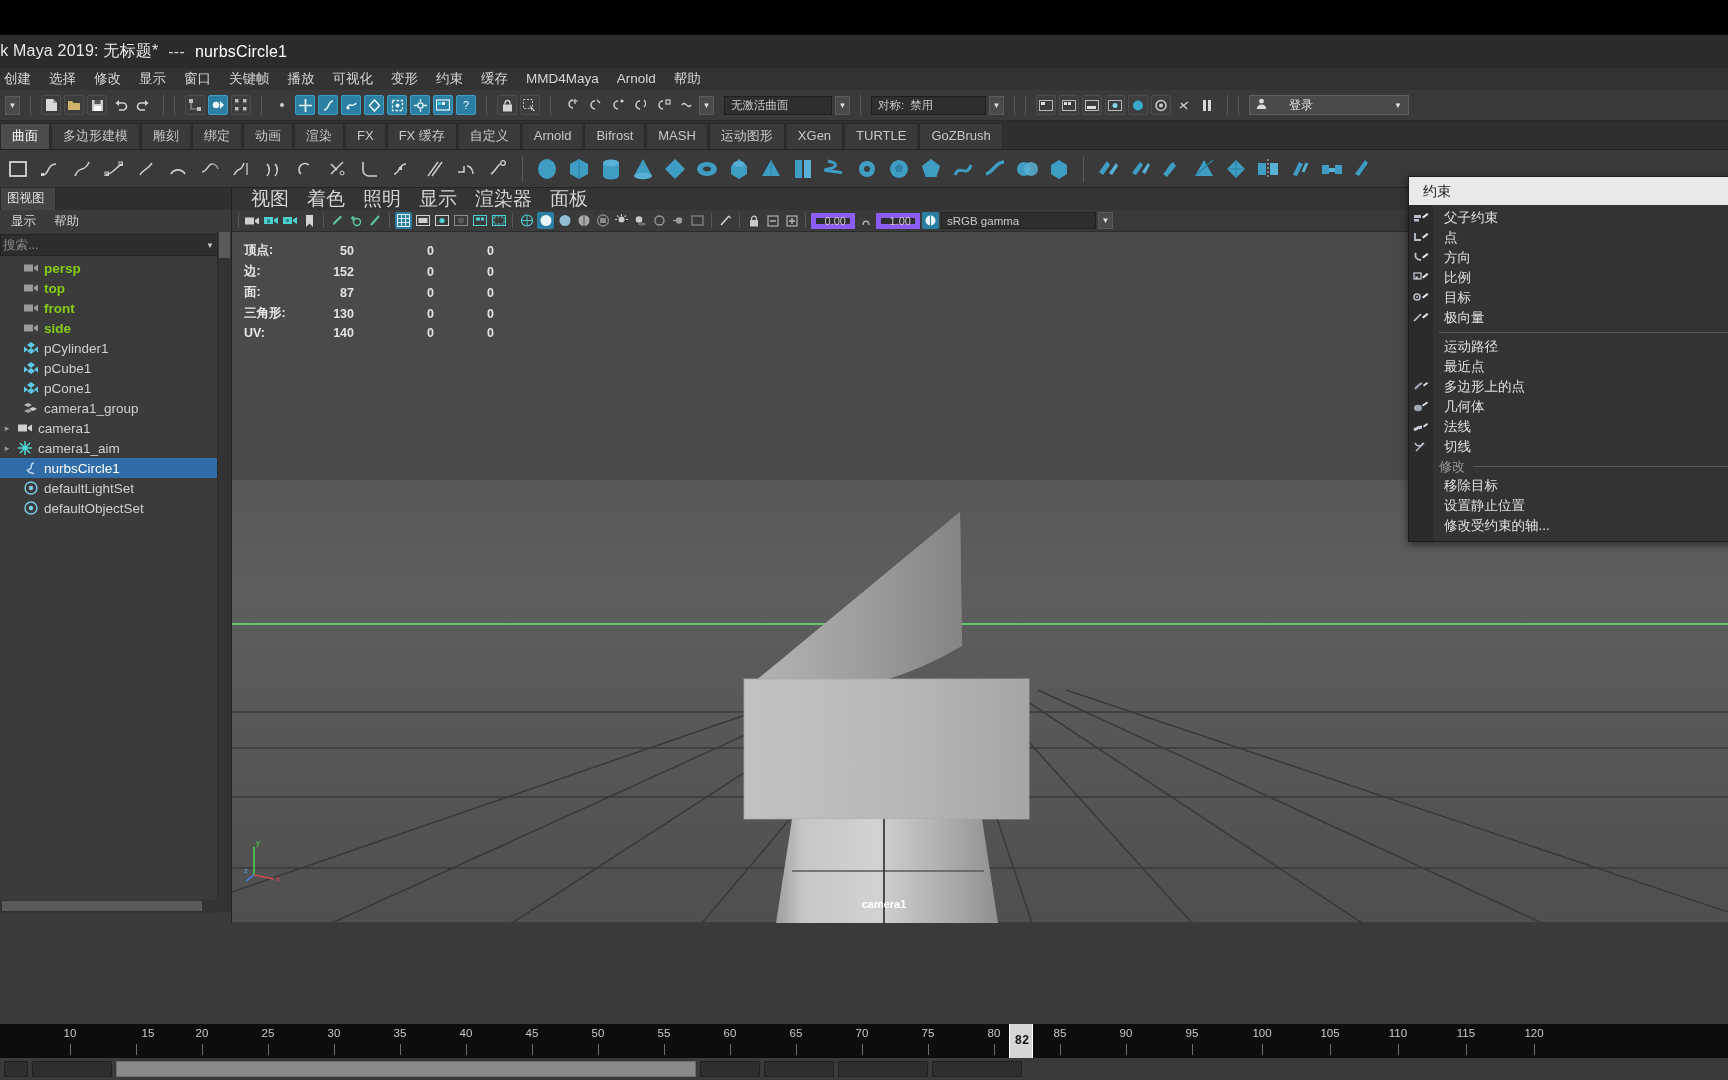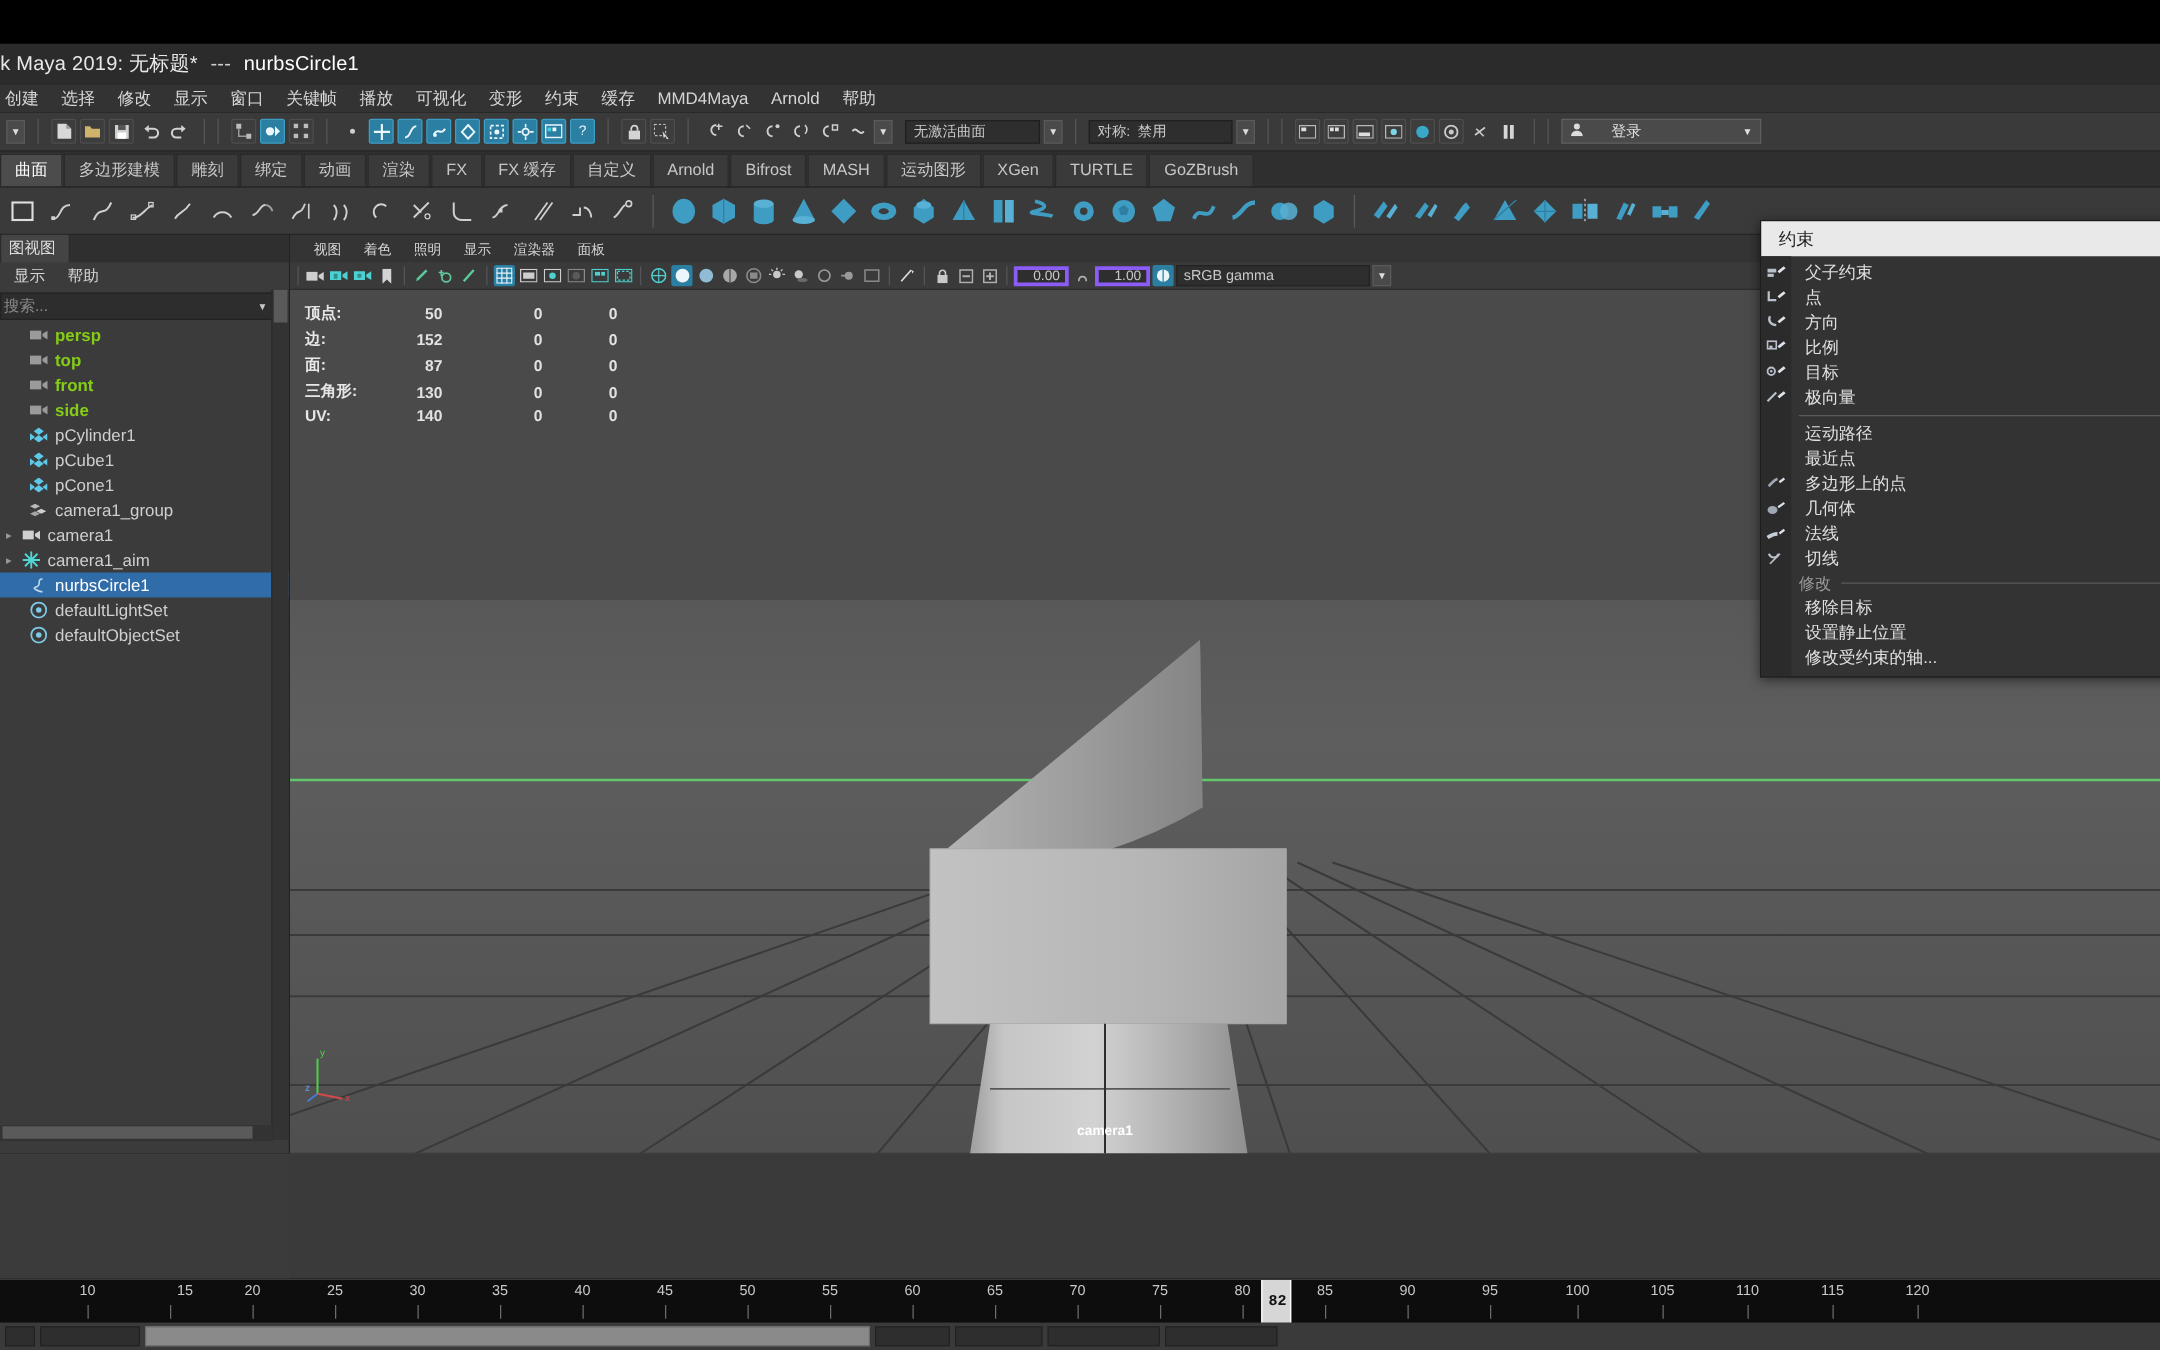--- a/index.html
+++ b/index.html
@@ -121,34 +121,34 @@
   .op-scroll-h {
     position:absolute; left:0px; bottom:10px; width:218px; height:13px; background:#333;
   }
   .op-scroll-h .thumb { position:absolute; left:2px; top:1px; width:200px; height:10px; background:#5a5a5a; }
 
   
   .viewport {
     position:absolute; left:232px; top:188px; width:1496px; height:735px;
     background:#3c3c3c; overflow:hidden;
   }
-  .vp-menurow { height:22px; background:#343434; display:flex; align-items:center; font-size:11px; color:#d5d5d5; padding-left:10px;}
+  .vp-menurow { height:22px; background:#343434; display:flex; align-items:center; font-size:19px; color:#d5d5d5; padding-left:10px;}
   .vp-menurow span { padding:0 9px; }
   .vp-toolbar {
     height:22px; background:#3a3a3a; display:flex; align-items:center; gap:2px; padding:0 3px;
     border-bottom:1px solid #2c2c2c;
   }
   .vticon {
     width:17px; height:17px; display:flex; align-items:center; justify-content:center;
     color:#cfcfcf; font-size:9px; border-radius:2px; flex:0 0 auto;
   }
   .vticon.on { background:#2b7fa3; }
   .vtsep { width:1px; height:15px; background:#555; margin:0 3px; flex:0 0 auto; }
   .vt-num {
-    height:16px; min-width:44px; background:#2e2e2e; border:3px solid #8b5cf6; color:#c9c9c9;
+    height:16px; min-width:44px; background:#2e2e2e; border:5px solid #8b5cf6; color:#c9c9c9;
     font-size:11px; display:flex;align-items:center;justify-content:flex-end; padding:0 4px;
   }
   .vt-drop {
     height:17px; width:155px; background:#2e2e2e; border:1px solid #222; color:#c9c9c9;
     font-size:11.5px; display:flex;align-items:center; padding:0 5px;
   }
   .vt-dropcaret { width:15px;height:17px;background:#4a4a4a;border:1px solid #5a5a5a;display:flex;align-items:center;justify-content:center;font-size:8px;color:#ddd;}
 
   
   .scene { position:absolute; left:0; top:44px; width:1496px; height:691px; overflow:hidden; }

